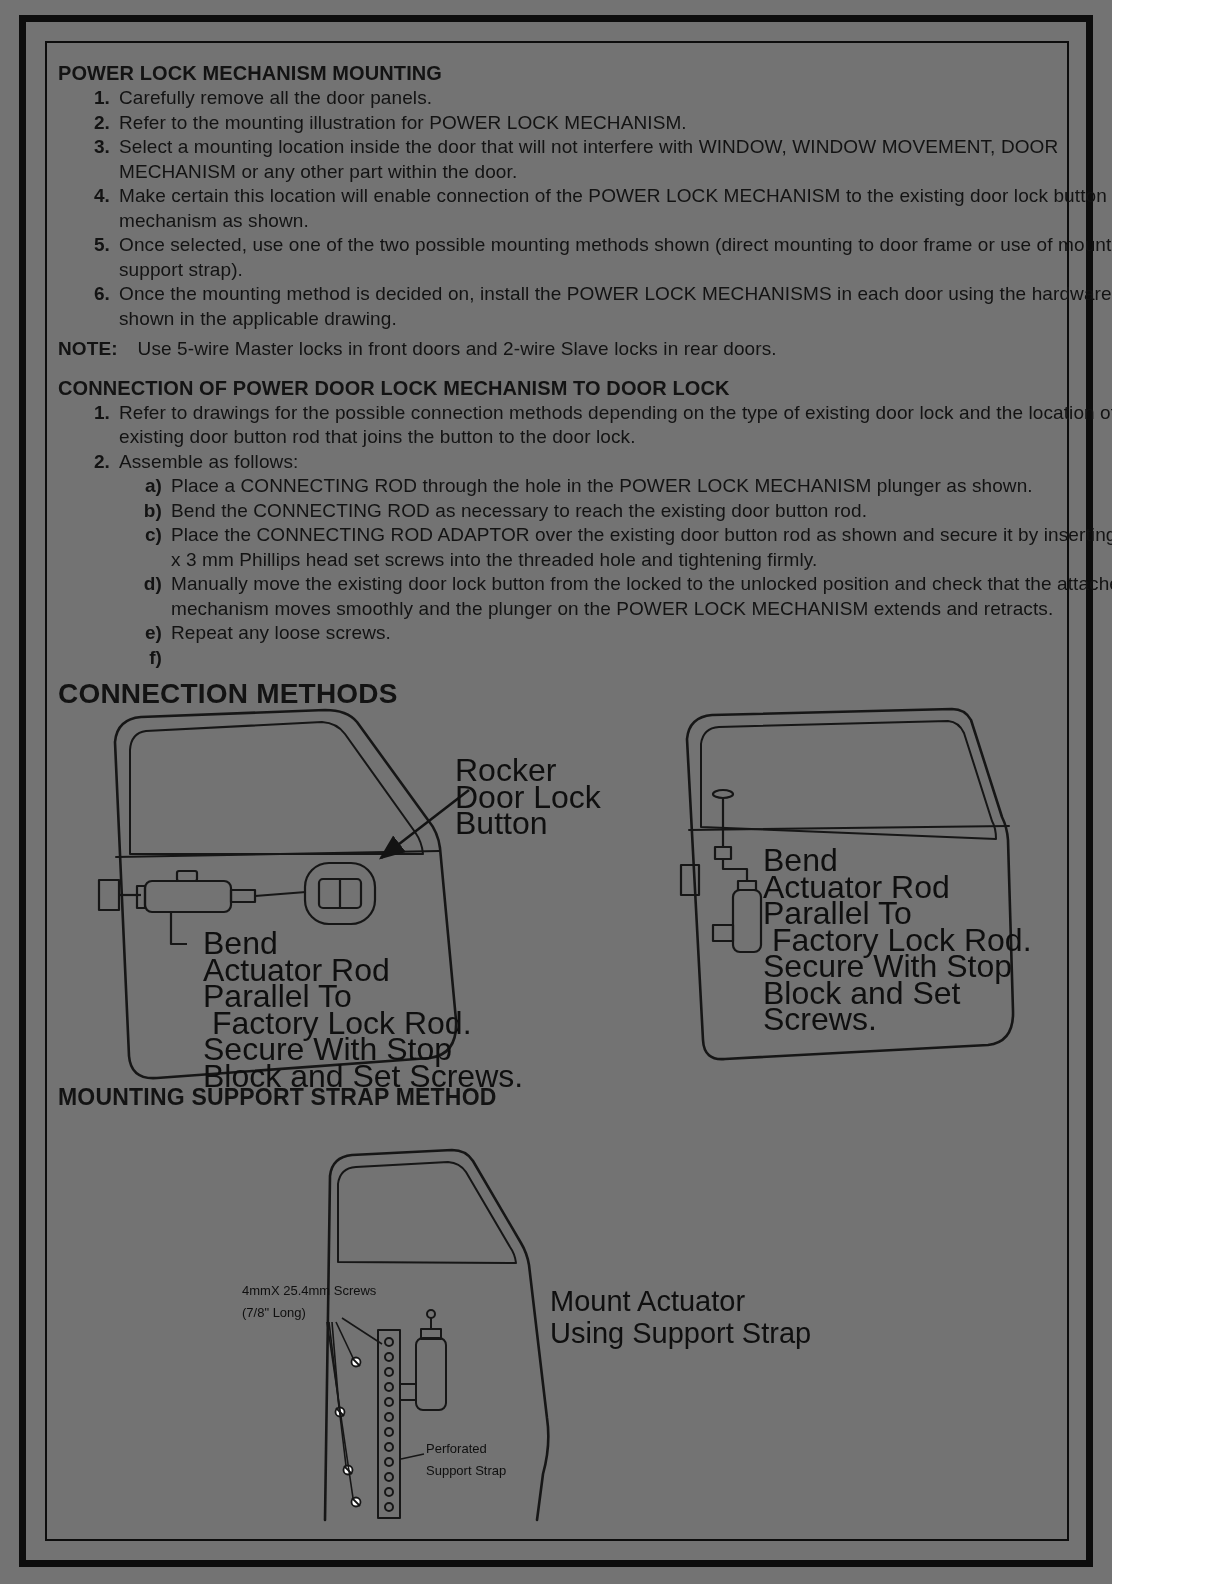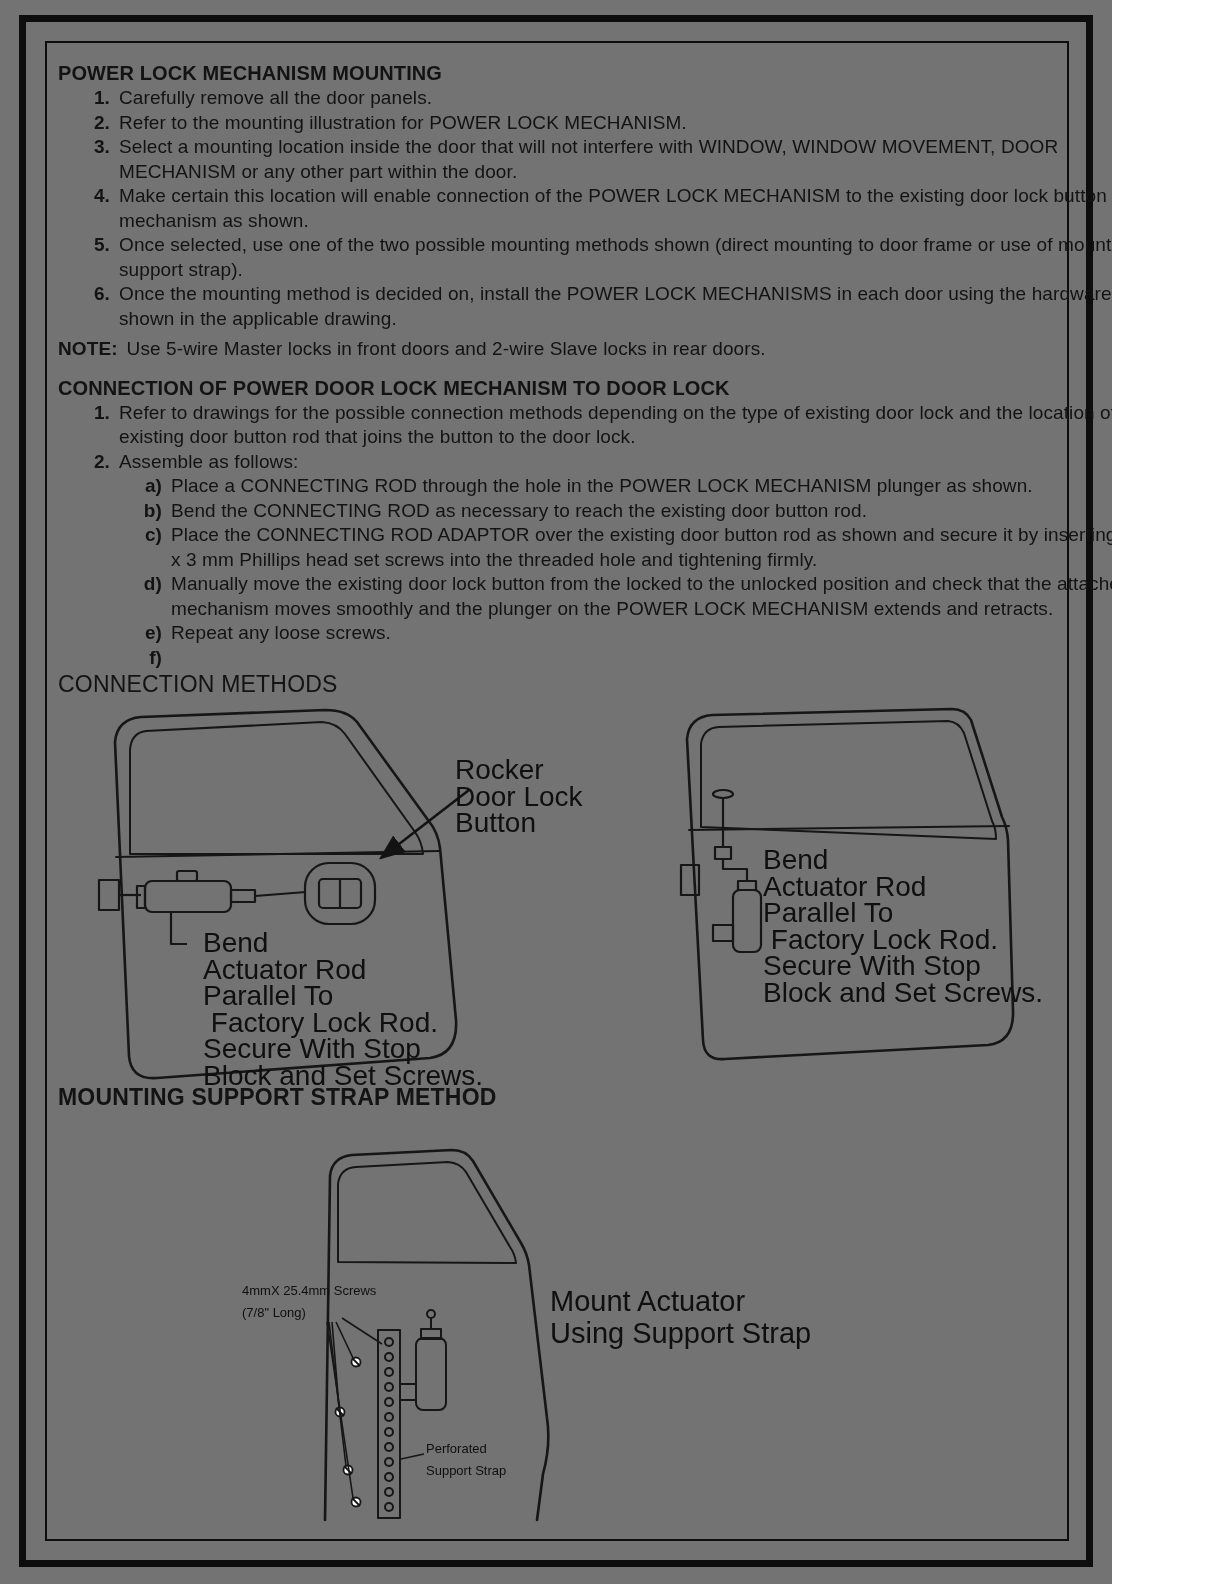--- a/index.html
+++ b/index.html
@@ -7,28 +7,28 @@
   body{font-family:"Liberation Sans","DejaVu Sans",sans-serif;color:#131313}
   #page{position:relative;width:1112px;height:1584px;background:#737373;overflow:hidden}
   .frame-outer{position:absolute;left:19px;top:15px;right:19px;bottom:17px;border:7px solid #0d0d0d}
   .frame-inner{position:absolute;left:45px;top:41px;right:43px;bottom:43px;border:2px solid #0d0d0d}
   #content{position:absolute;left:58px;top:60px;width:1114px;font-size:19px;line-height:24.5px;letter-spacing:.1px}
   .sec-title{font-weight:700;font-size:20px;line-height:26px}
   .li{display:flex}
   .num{flex:none;width:52px;text-align:right;margin-right:9px;font-weight:700}
   .li.sub .num{width:104px}
   .note{display:flex;margin-top:6px}
-  .note-label{flex:none;font-weight:700;margin-right:9px}
+  .note-label{flex:none;font-weight:700;margin-right:20px}
   .sec-gap{height:13px}
-  .h2{font-weight:400;font-size:23px;line-height:28px;letter-spacing:.2px}
+  .h2{font-weight:700;font-size:28px;line-height:28px;margin-top:10px;letter-spacing:.2px}
   .h2-abs{position:absolute;left:58px;top:1084px;font-weight:700;font-size:23px;letter-spacing:.2px}
   .diagram{position:absolute}
   .diagram svg{position:absolute;left:0;top:0}
   .dlabel{position:absolute;white-space:pre-line;color:#0f0f0f}
-  .lbl-25{font-size:28px;line-height:26.5px}
+  .lbl-25{font-size:32px;line-height:26.5px}
   .lbl-19{font-size:13px;line-height:22px}
   .lbl-29{font-size:29px;line-height:32px}
 </style>
 </head>
 <body>
 
 <div id="page">
   <div class="frame-outer"></div>
   <div class="frame-inner"></div>
 

